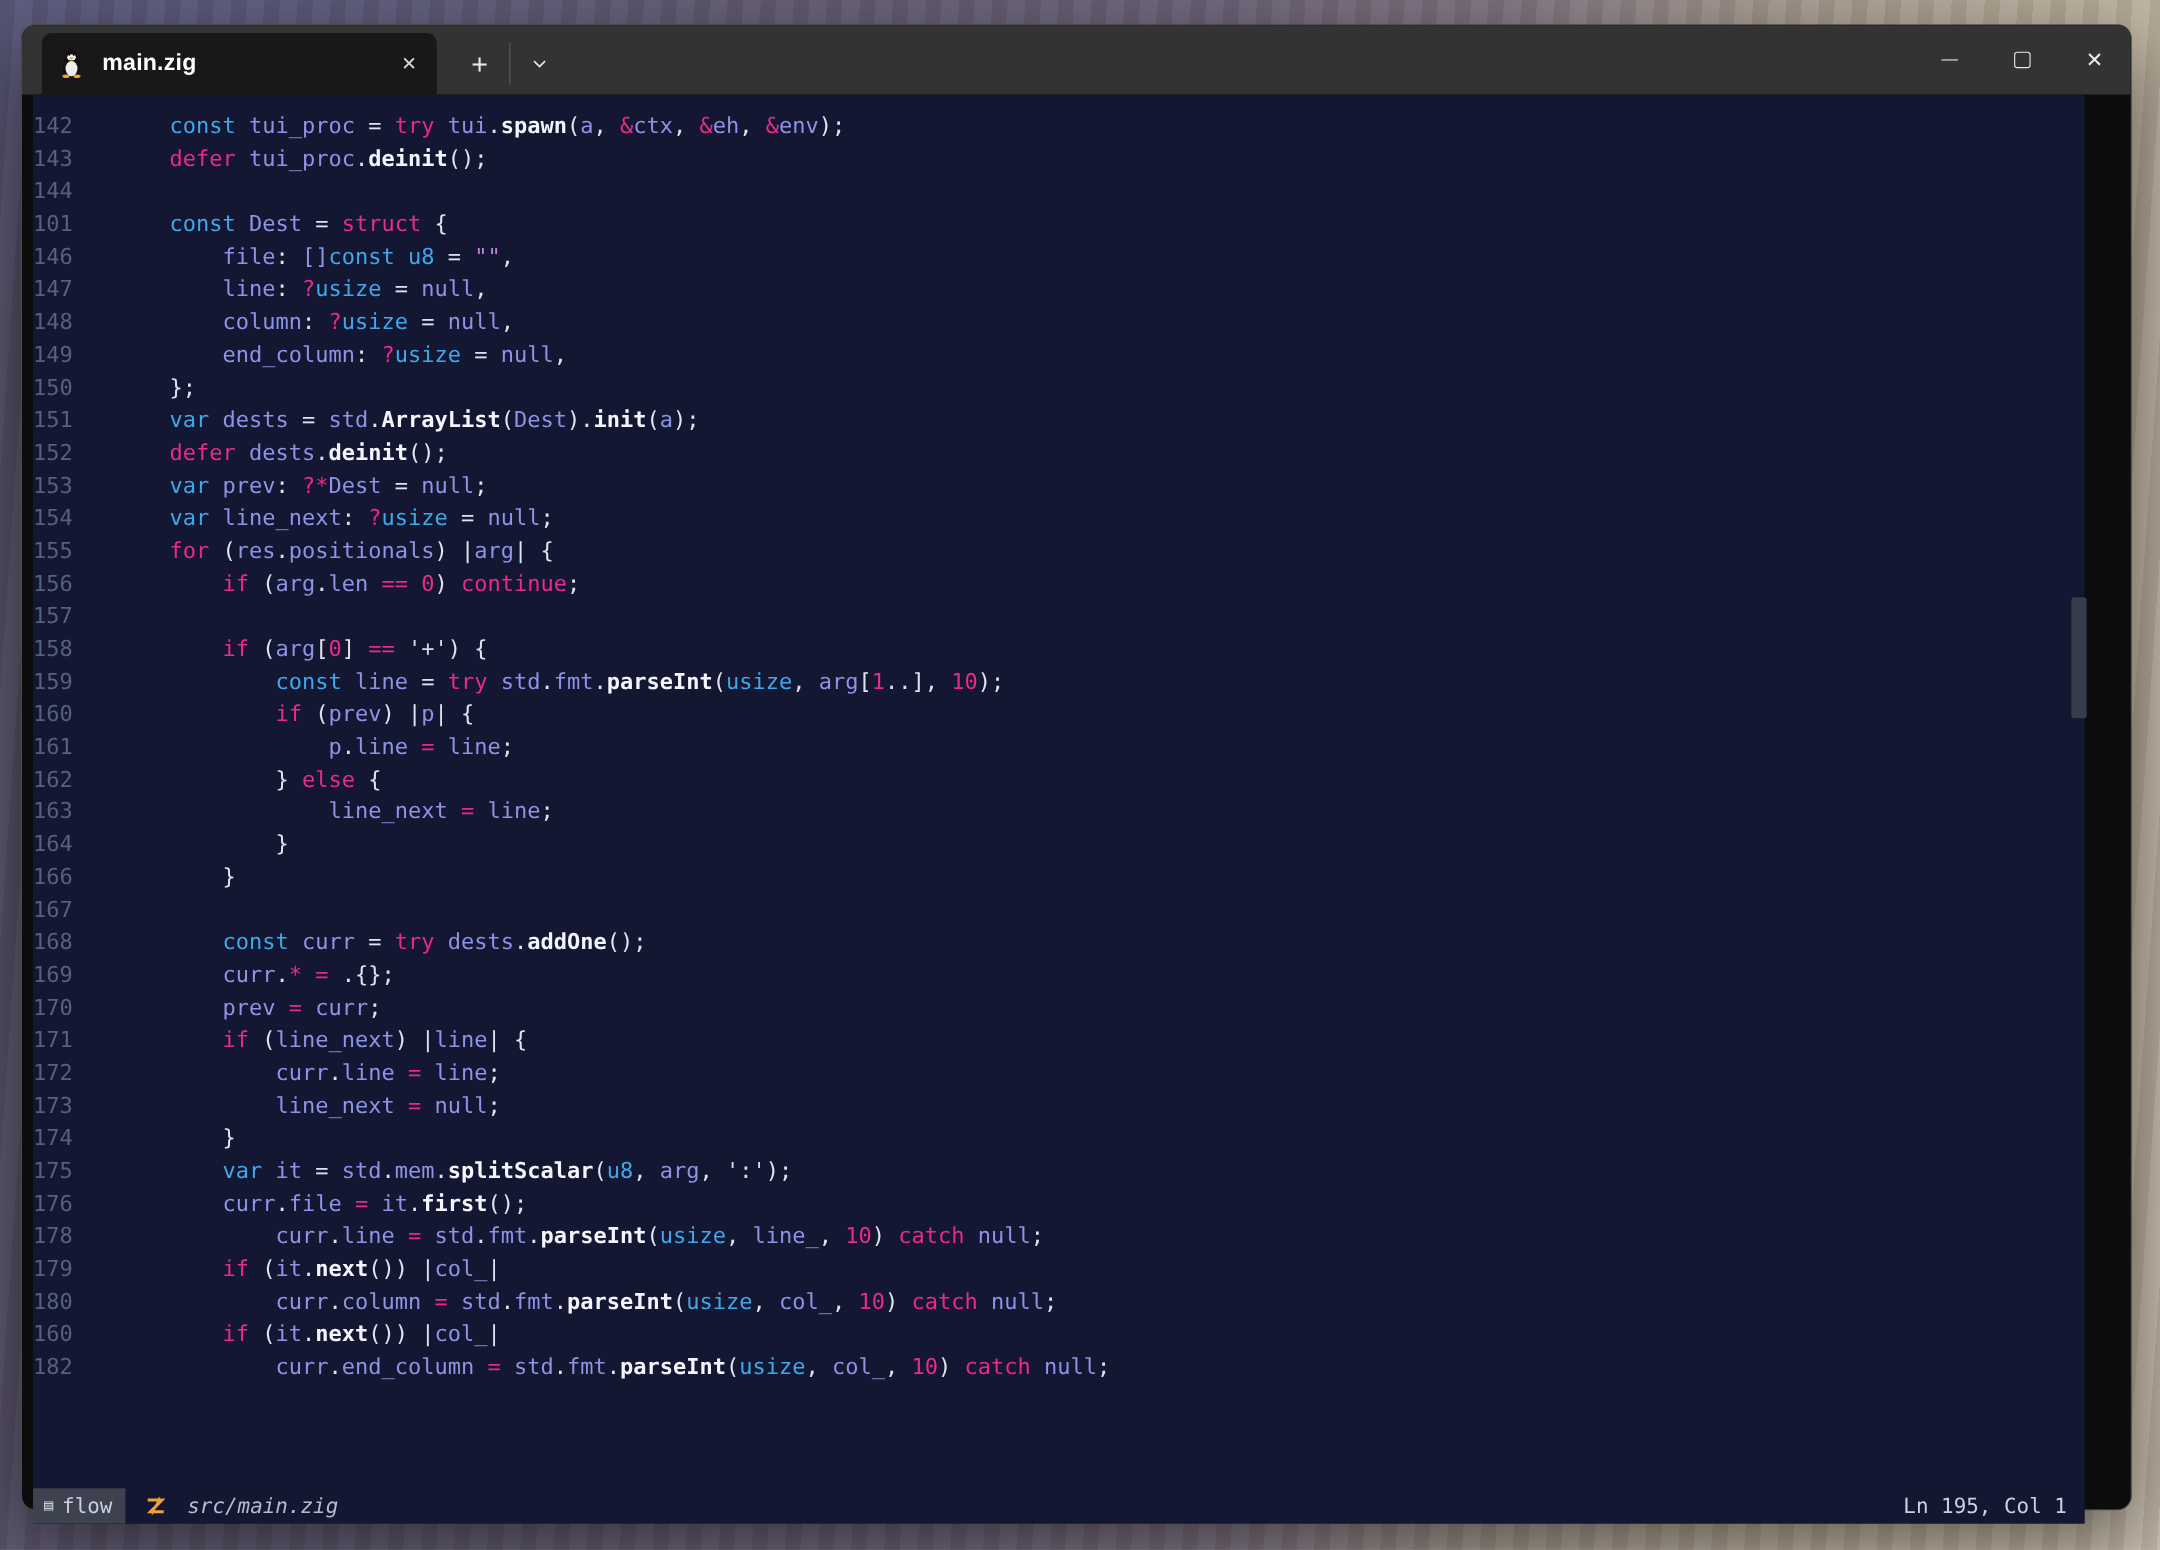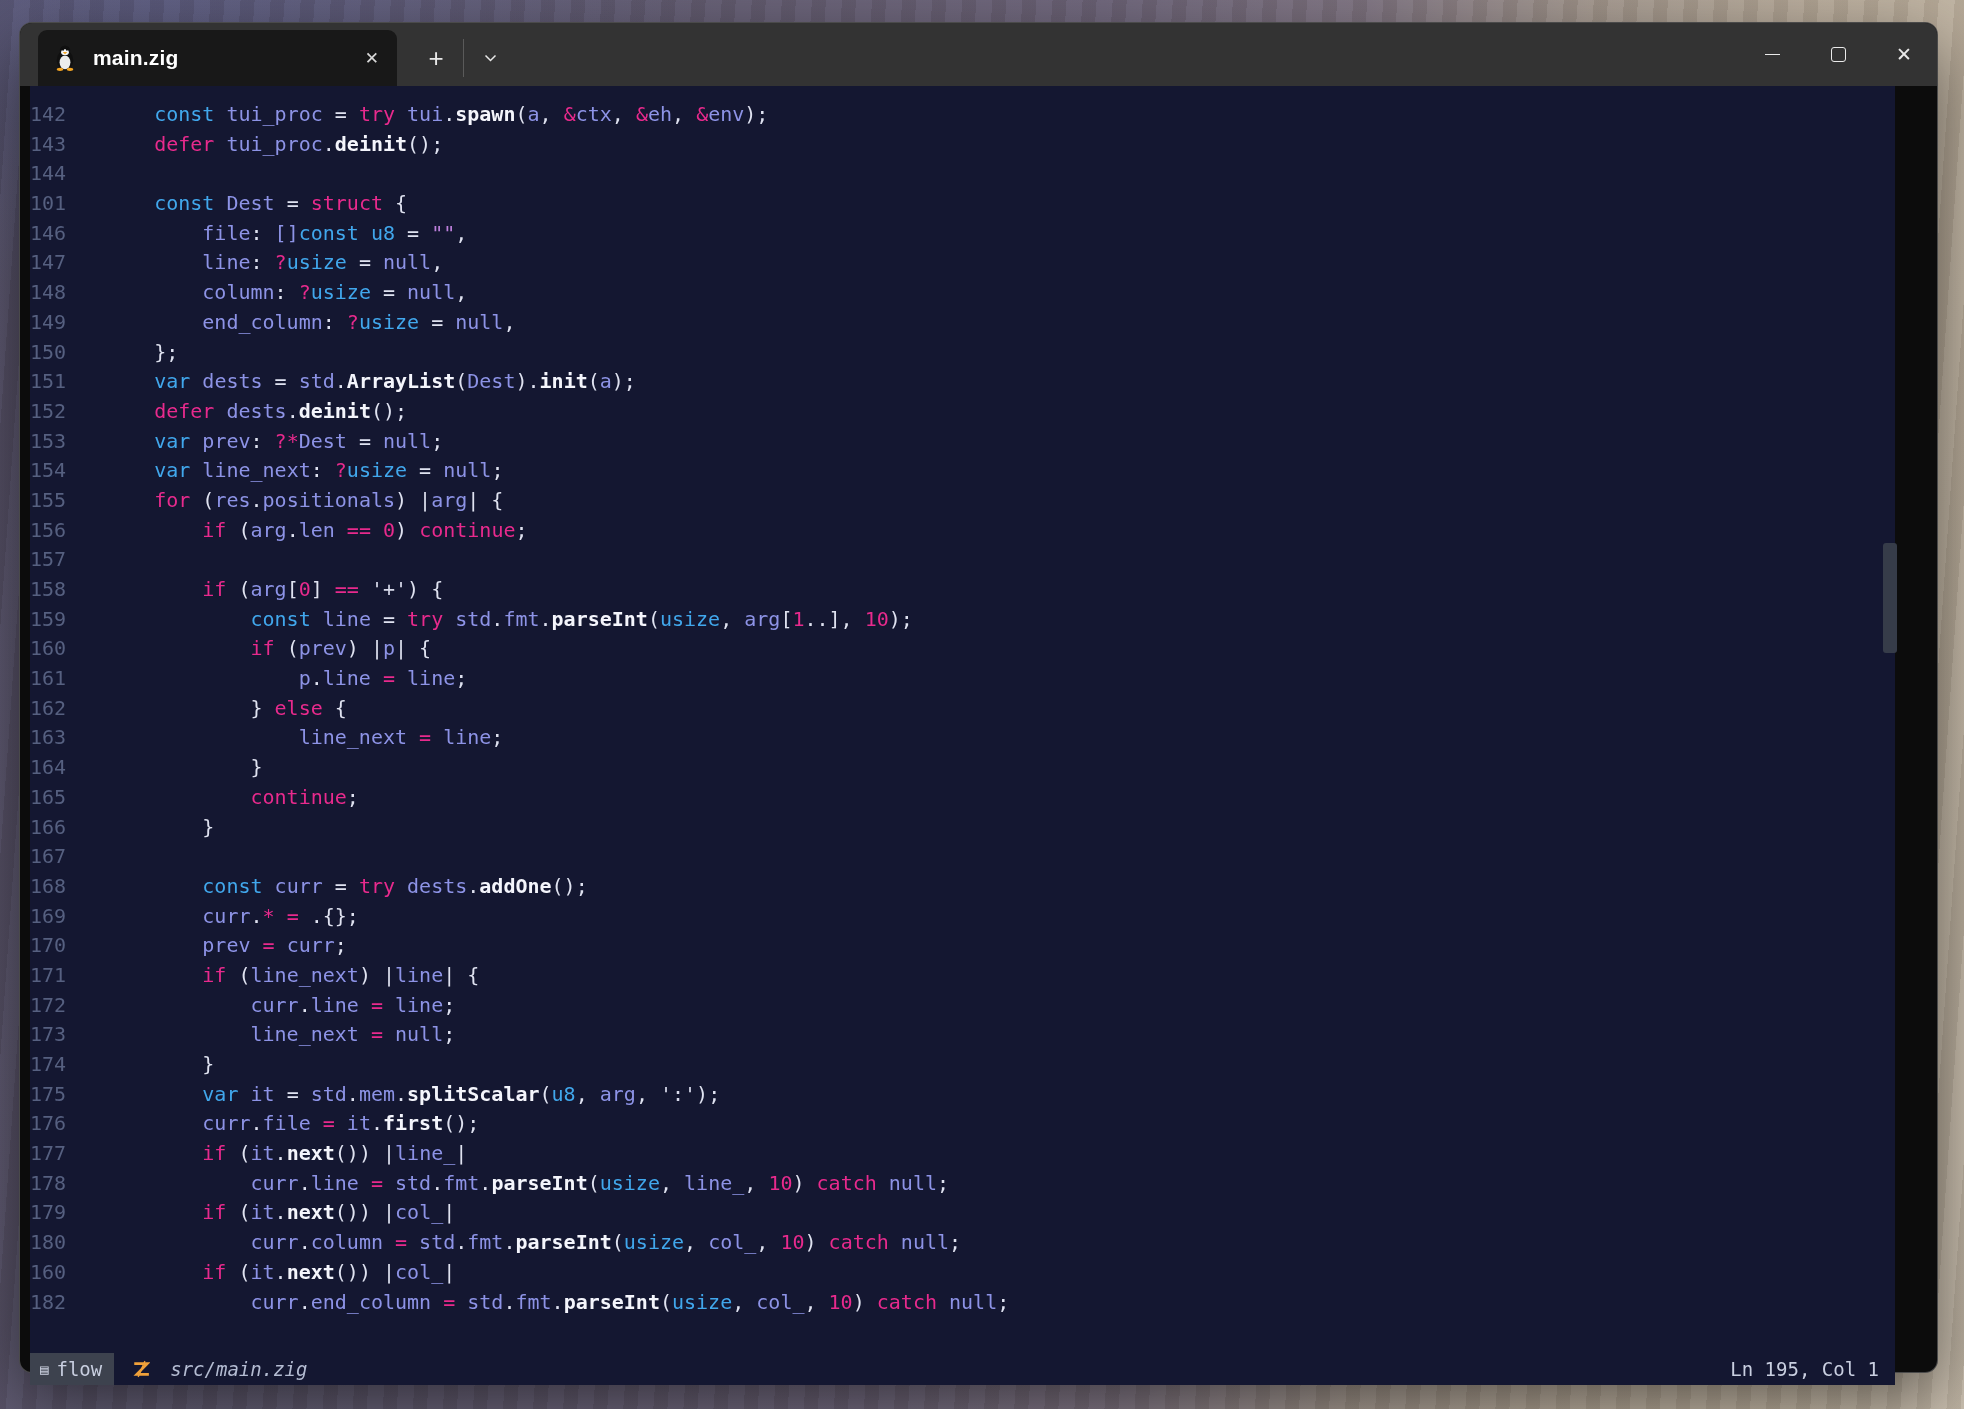--- a/index.html
+++ b/index.html
@@ -116,33 +116,31 @@
           <div class="crow"><span class="ln">155</span><span class="ct"><span class="tk-pn">    </span><span class="tk-kw">for</span><span class="tk-pn"> (</span><span class="tk-id">res</span><span class="tk-pn">.</span><span class="tk-id">positionals</span><span class="tk-pn">) |</span><span class="tk-id">arg</span><span class="tk-pn">| {</span></span></div>
           <div class="crow"><span class="ln">156</span><span class="ct"><span class="tk-pn">        </span><span class="tk-kw">if</span><span class="tk-pn"> (</span><span class="tk-id">arg</span><span class="tk-pn">.</span><span class="tk-id">len</span><span class="tk-pn"> </span><span class="tk-kw">==</span><span class="tk-pn"> </span><span class="tk-nu">0</span><span class="tk-pn">) </span><span class="tk-kw">continue</span><span class="tk-pn">;</span></span></div>
           <div class="crow"><span class="ln">157</span><span class="ct"></span></div>
           <div class="crow"><span class="ln">158</span><span class="ct"><span class="tk-pn">        </span><span class="tk-kw">if</span><span class="tk-pn"> (</span><span class="tk-id">arg</span><span class="tk-pn">[</span><span class="tk-nu">0</span><span class="tk-pn">] </span><span class="tk-kw">==</span><span class="tk-pn"> </span><span class="tk-ch">'+'</span><span class="tk-pn">) {</span></span></div>
           <div class="crow"><span class="ln">159</span><span class="ct"><span class="tk-pn">            </span><span class="tk-dc">const</span><span class="tk-pn"> </span><span class="tk-id">line</span><span class="tk-pn"> = </span><span class="tk-kw">try</span><span class="tk-pn"> </span><span class="tk-id">std</span><span class="tk-pn">.</span><span class="tk-id">fmt</span><span class="tk-pn">.</span><span class="tk-fn">parseInt</span><span class="tk-pn">(</span><span class="tk-ty">usize</span><span class="tk-pn">, </span><span class="tk-id">arg</span><span class="tk-pn">[</span><span class="tk-nu">1</span><span class="tk-pn">..], </span><span class="tk-nu">10</span><span class="tk-pn">);</span></span></div>
           <div class="crow"><span class="ln">160</span><span class="ct"><span class="tk-pn">            </span><span class="tk-kw">if</span><span class="tk-pn"> (</span><span class="tk-id">prev</span><span class="tk-pn">) |</span><span class="tk-id">p</span><span class="tk-pn">| {</span></span></div>
           <div class="crow"><span class="ln">161</span><span class="ct"><span class="tk-pn">                </span><span class="tk-id">p</span><span class="tk-pn">.</span><span class="tk-id">line</span><span class="tk-pn"> </span><span class="tk-kw">=</span><span class="tk-pn"> </span><span class="tk-id">line</span><span class="tk-pn">;</span></span></div>
           <div class="crow"><span class="ln">162</span><span class="ct"><span class="tk-pn">            } </span><span class="tk-kw">else</span><span class="tk-pn"> {</span></span></div>
           <div class="crow"><span class="ln">163</span><span class="ct"><span class="tk-pn">                </span><span class="tk-id">line_next</span><span class="tk-pn"> </span><span class="tk-kw">=</span><span class="tk-pn"> </span><span class="tk-id">line</span><span class="tk-pn">;</span></span></div>
           <div class="crow"><span class="ln">164</span><span class="ct"><span class="tk-pn">            }</span></span></div>
-          <div class="crow"><span class="ln">165</span><span class="ct"><span class="tk-pn">            </span><span class="tk-kw">continue</span><span class="tk-pn">;</span></span></div>
           <div class="crow"><span class="ln">166</span><span class="ct"><span class="tk-pn">        }</span></span></div>
           <div class="crow"><span class="ln">167</span><span class="ct"></span></div>
           <div class="crow"><span class="ln">168</span><span class="ct"><span class="tk-pn">        </span><span class="tk-dc">const</span><span class="tk-pn"> </span><span class="tk-id">curr</span><span class="tk-pn"> = </span><span class="tk-kw">try</span><span class="tk-pn"> </span><span class="tk-id">dests</span><span class="tk-pn">.</span><span class="tk-fn">addOne</span><span class="tk-pn">();</span></span></div>
           <div class="crow"><span class="ln">169</span><span class="ct"><span class="tk-pn">        </span><span class="tk-id">curr</span><span class="tk-pn">.</span><span class="tk-kw">*</span><span class="tk-pn"> </span><span class="tk-kw">=</span><span class="tk-pn"> .{};</span></span></div>
           <div class="crow"><span class="ln">170</span><span class="ct"><span class="tk-pn">        </span><span class="tk-id">prev</span><span class="tk-pn"> </span><span class="tk-kw">=</span><span class="tk-pn"> </span><span class="tk-id">curr</span><span class="tk-pn">;</span></span></div>
           <div class="crow"><span class="ln">171</span><span class="ct"><span class="tk-pn">        </span><span class="tk-kw">if</span><span class="tk-pn"> (</span><span class="tk-id">line_next</span><span class="tk-pn">) |</span><span class="tk-id">line</span><span class="tk-pn">| {</span></span></div>
           <div class="crow"><span class="ln">172</span><span class="ct"><span class="tk-pn">            </span><span class="tk-id">curr</span><span class="tk-pn">.</span><span class="tk-id">line</span><span class="tk-pn"> </span><span class="tk-kw">=</span><span class="tk-pn"> </span><span class="tk-id">line</span><span class="tk-pn">;</span></span></div>
           <div class="crow"><span class="ln">173</span><span class="ct"><span class="tk-pn">            </span><span class="tk-id">line_next</span><span class="tk-pn"> </span><span class="tk-kw">=</span><span class="tk-pn"> </span><span class="tk-id">null</span><span class="tk-pn">;</span></span></div>
           <div class="crow"><span class="ln">174</span><span class="ct"><span class="tk-pn">        }</span></span></div>
           <div class="crow"><span class="ln">175</span><span class="ct"><span class="tk-pn">        </span><span class="tk-dc">var</span><span class="tk-pn"> </span><span class="tk-id">it</span><span class="tk-pn"> = </span><span class="tk-id">std</span><span class="tk-pn">.</span><span class="tk-id">mem</span><span class="tk-pn">.</span><span class="tk-fn">splitScalar</span><span class="tk-pn">(</span><span class="tk-ty">u8</span><span class="tk-pn">, </span><span class="tk-id">arg</span><span class="tk-pn">, </span><span class="tk-ch">':'</span><span class="tk-pn">);</span></span></div>
           <div class="crow"><span class="ln">176</span><span class="ct"><span class="tk-pn">        </span><span class="tk-id">curr</span><span class="tk-pn">.</span><span class="tk-id">file</span><span class="tk-pn"> </span><span class="tk-kw">=</span><span class="tk-pn"> </span><span class="tk-id">it</span><span class="tk-pn">.</span><span class="tk-fn">first</span><span class="tk-pn">();</span></span></div>
-          <div class="crow"><span class="ln">177</span><span class="ct"><span class="tk-pn">        </span><span class="tk-kw">if</span><span class="tk-pn"> (</span><span class="tk-id">it</span><span class="tk-pn">.</span><span class="tk-fn">next</span><span class="tk-pn">()) |</span><span class="tk-id">line_</span><span class="tk-pn">|</span></span></div>
           <div class="crow"><span class="ln">178</span><span class="ct"><span class="tk-pn">            </span><span class="tk-id">curr</span><span class="tk-pn">.</span><span class="tk-id">line</span><span class="tk-pn"> </span><span class="tk-kw">=</span><span class="tk-pn"> </span><span class="tk-id">std</span><span class="tk-pn">.</span><span class="tk-id">fmt</span><span class="tk-pn">.</span><span class="tk-fn">parseInt</span><span class="tk-pn">(</span><span class="tk-ty">usize</span><span class="tk-pn">, </span><span class="tk-id">line_</span><span class="tk-pn">, </span><span class="tk-nu">10</span><span class="tk-pn">) </span><span class="tk-kw">catch</span><span class="tk-pn"> </span><span class="tk-id">null</span><span class="tk-pn">;</span></span></div>
           <div class="crow"><span class="ln">179</span><span class="ct"><span class="tk-pn">        </span><span class="tk-kw">if</span><span class="tk-pn"> (</span><span class="tk-id">it</span><span class="tk-pn">.</span><span class="tk-fn">next</span><span class="tk-pn">()) |</span><span class="tk-id">col_</span><span class="tk-pn">|</span></span></div>
           <div class="crow"><span class="ln">180</span><span class="ct"><span class="tk-pn">            </span><span class="tk-id">curr</span><span class="tk-pn">.</span><span class="tk-id">column</span><span class="tk-pn"> </span><span class="tk-kw">=</span><span class="tk-pn"> </span><span class="tk-id">std</span><span class="tk-pn">.</span><span class="tk-id">fmt</span><span class="tk-pn">.</span><span class="tk-fn">parseInt</span><span class="tk-pn">(</span><span class="tk-ty">usize</span><span class="tk-pn">, </span><span class="tk-id">col_</span><span class="tk-pn">, </span><span class="tk-nu">10</span><span class="tk-pn">) </span><span class="tk-kw">catch</span><span class="tk-pn"> </span><span class="tk-id">null</span><span class="tk-pn">;</span></span></div>
           <div class="crow"><span class="ln">160</span><span class="ct"><span class="tk-pn">        </span><span class="tk-kw">if</span><span class="tk-pn"> (</span><span class="tk-id">it</span><span class="tk-pn">.</span><span class="tk-fn">next</span><span class="tk-pn">()) |</span><span class="tk-id">col_</span><span class="tk-pn">|</span></span></div>
           <div class="crow"><span class="ln">182</span><span class="ct"><span class="tk-pn">            </span><span class="tk-id">curr</span><span class="tk-pn">.</span><span class="tk-id">end_column</span><span class="tk-pn"> </span><span class="tk-kw">=</span><span class="tk-pn"> </span><span class="tk-id">std</span><span class="tk-pn">.</span><span class="tk-id">fmt</span><span class="tk-pn">.</span><span class="tk-fn">parseInt</span><span class="tk-pn">(</span><span class="tk-ty">usize</span><span class="tk-pn">, </span><span class="tk-id">col_</span><span class="tk-pn">, </span><span class="tk-nu">10</span><span class="tk-pn">) </span><span class="tk-kw">catch</span><span class="tk-pn"> </span><span class="tk-id">null</span><span class="tk-pn">;</span></span></div>
         </div>
       <div class="scroll-thumb"></div>
 
       <div class="statusbar">
         <div class="mode-chip">

